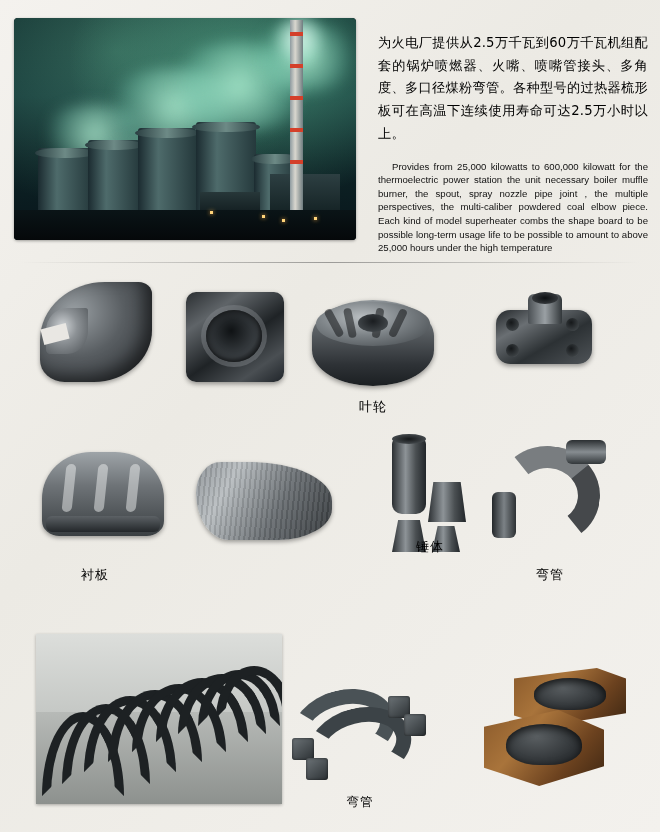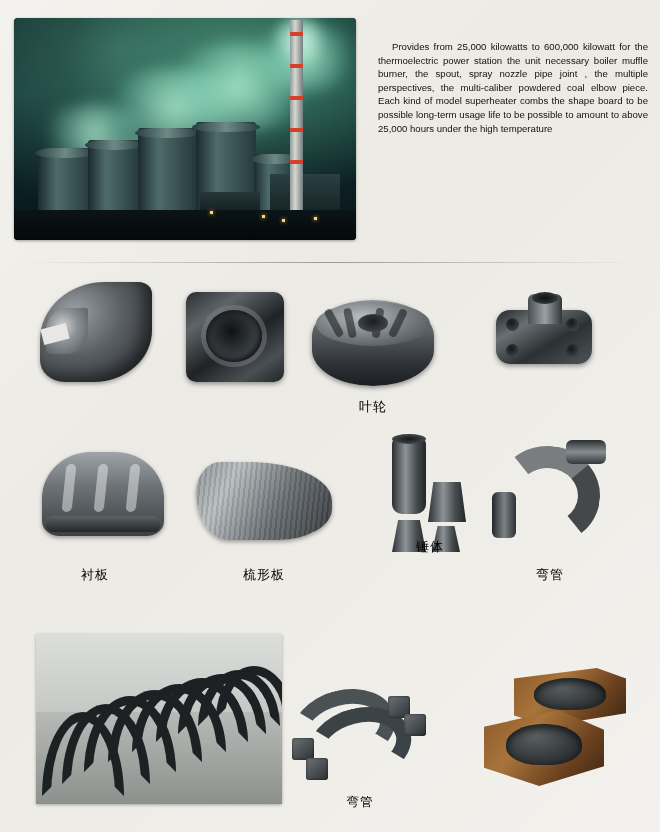--- a/index.html
+++ b/index.html
@@ -125,21 +125,21 @@
   .cn-text {
     font-family: "DejaVu Sans", sans-serif;
     font-size: 13.2px;
     line-height: 1.72;
     color: #000;
     text-align: justify;
     text-justify: inter-character;
     letter-spacing: .2px;
   }
   .en-text {
-    margin-top: 8px;
+    margin-top: 14px;
     font-family: "Liberation Sans", sans-serif;
     font-size: 9.6px;
     line-height: 1.42;
     color: #111;
     text-align: justify;
     text-indent: 14px;
   }
 
   .divider {
     position: absolute;
@@ -451,20 +451,21 @@
     </div>
 
     <div class="ground"></div>
     <div class="light" style="left:248px; bottom:22px"></div>
     <div class="light" style="left:268px; bottom:18px"></div>
     <div class="light" style="left:300px; bottom:20px"></div>
     <div class="light" style="left:196px; bottom:26px"></div>
   </div>
 
   <div class="top-text">
+    <div class="cn-text">为火电厂提供从2.5万千瓦到60万千瓦机组配套的锅炉喷燃器、火嘴、喷嘴管接头、多角度、多口径煤粉弯管。各种型号的过热器梳形板可在高温下连续使用寿命可达2.5万小时以上。</div>
     <div class="en-text">Provides from 25,000 kilowatts to 600,000 kilowatt for the thermoelectric power station the unit necessary boiler muffle burner, the spout, spray nozzle pipe joint , the multiple perspectives, the multi-caliber powdered coal elbow piece. Each kind of model superheater combs the shape board to be possible long-term usage life to be possible to amount to above 25,000 hours under the high temperature</div>
   </div>
 
   <div class="divider"></div>
 
   <div class="item p-elbowcut">
     <div class="body"></div>
     <div class="inner"></div>
     <div class="notch"></div>
   </div>
@@ -500,21 +501,20 @@
     <div class="rib" style="left:22px"></div>
     <div class="rib" style="left:54px"></div>
     <div class="rib" style="left:86px"></div>
     <div class="lip"></div>
   </div>
   <div class="caption" style="left:34px; top:566px; width:122px">衬板</div>
 
   <div class="item p-comb">
     <div class="curve"></div>
   </div>
-  <div class="caption" style="left:196px; top:566px; width:136px">梳形板</div>
 
   <div class="item p-cones">
     <div class="cone c-tall">
       <div class="top"></div>
     </div>
     <div class="cone c-mid"></div>
     <div class="cone c-small"></div>
     <div class="cone c-small2"></div>
   </div>
   <div class="caption" style="left:370px; top:538px; width:120px">锤体</div>

